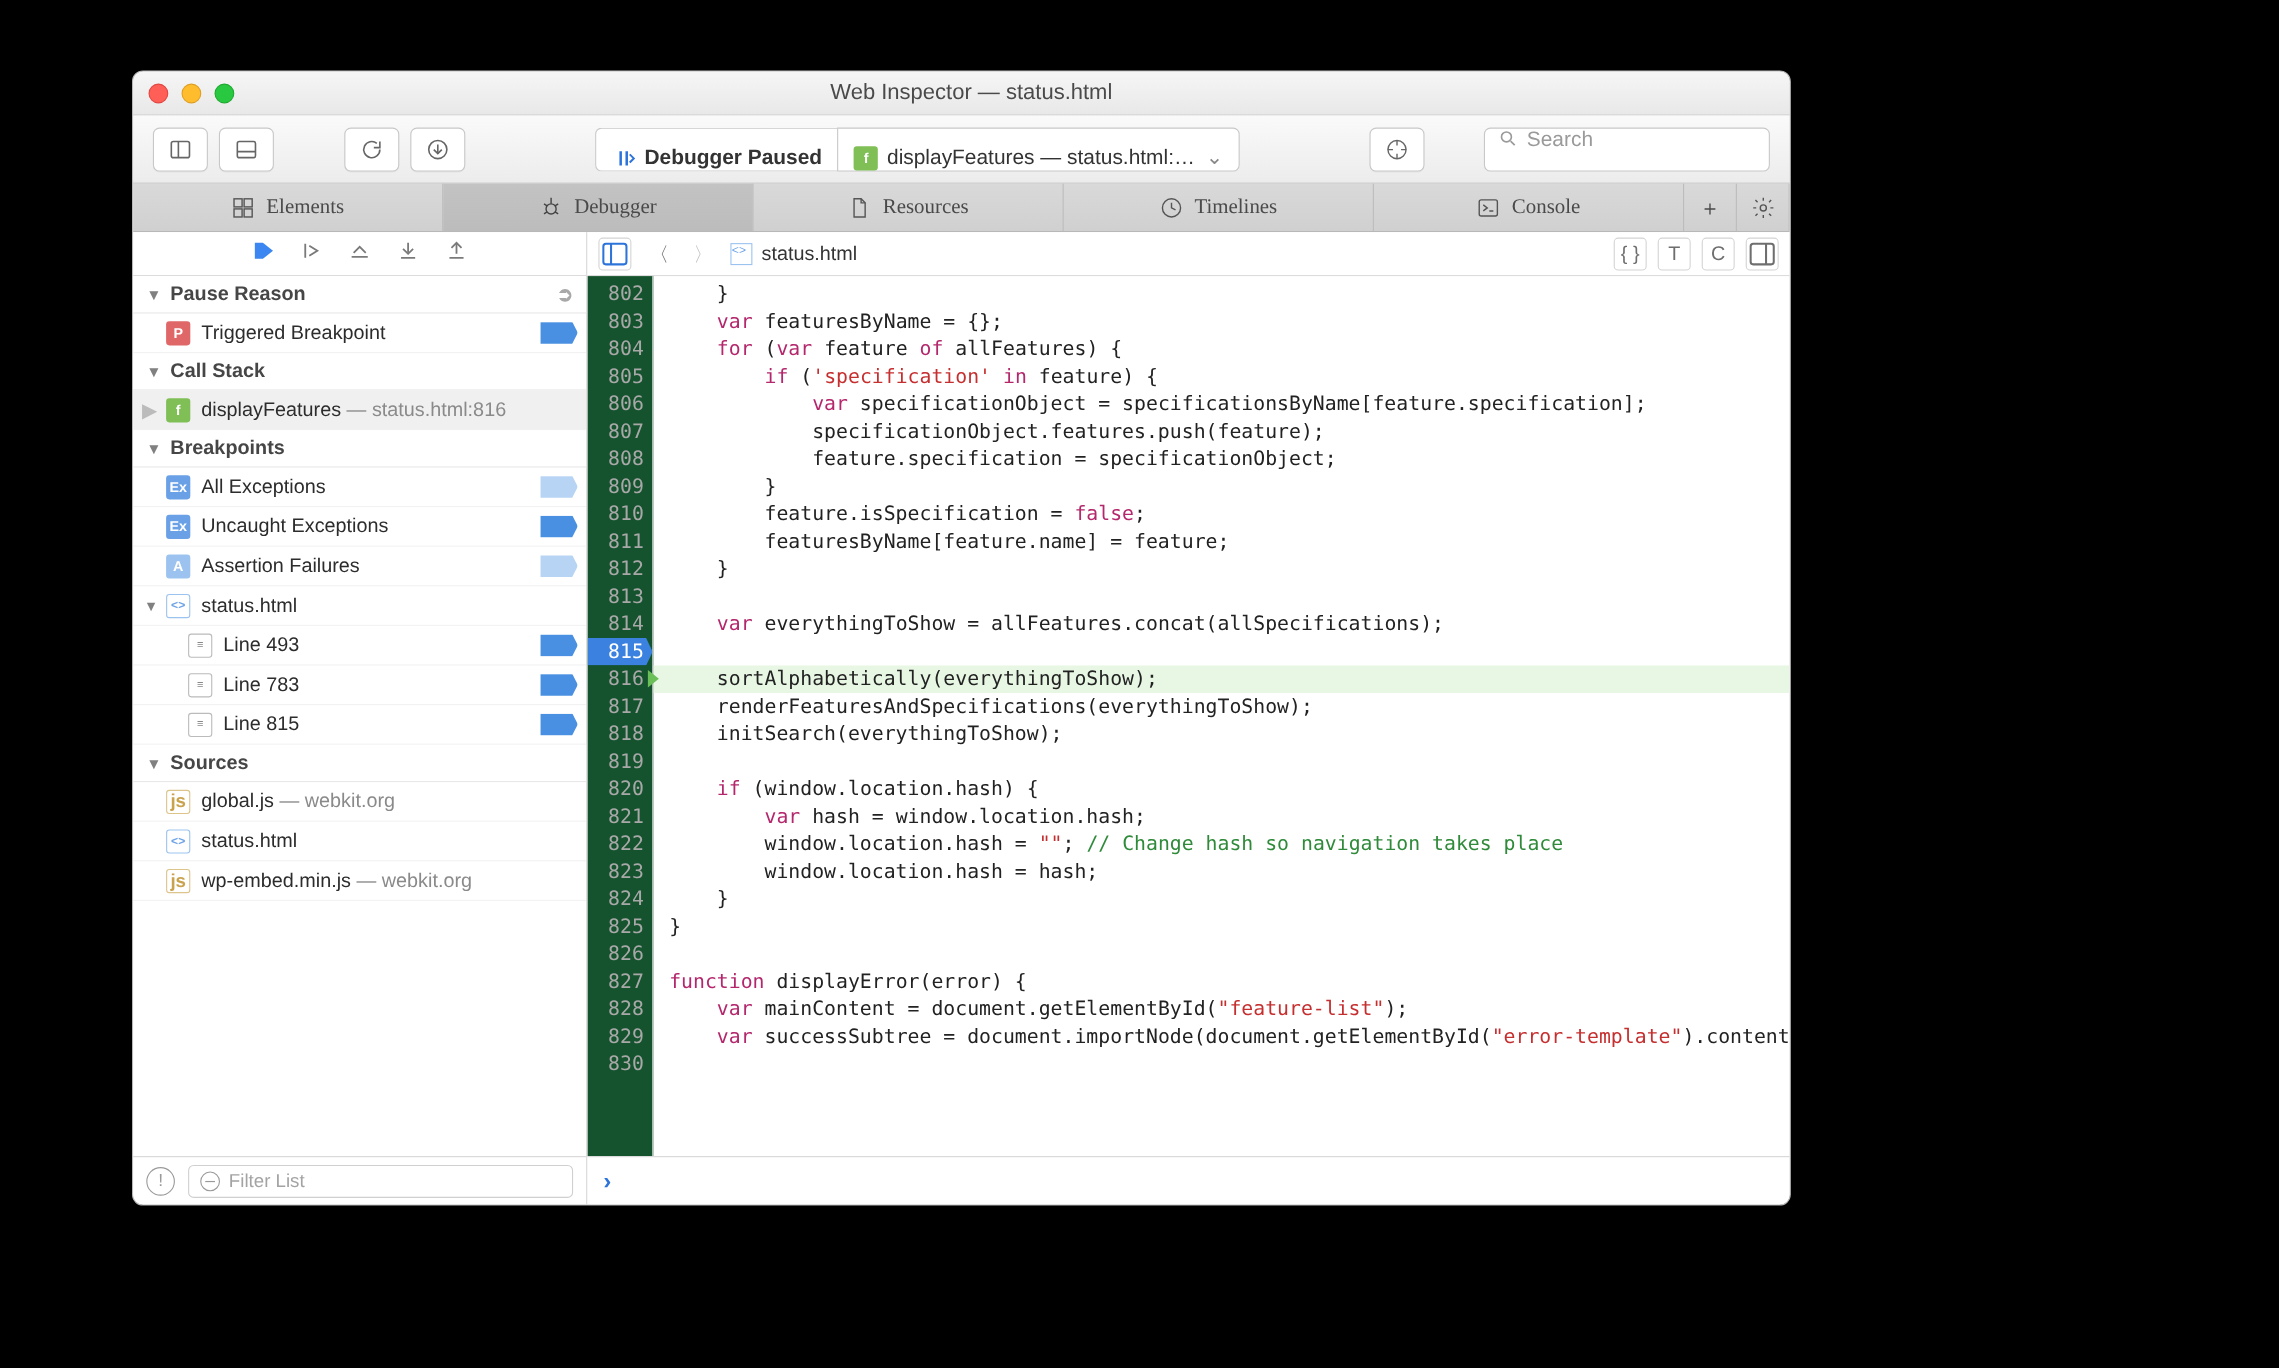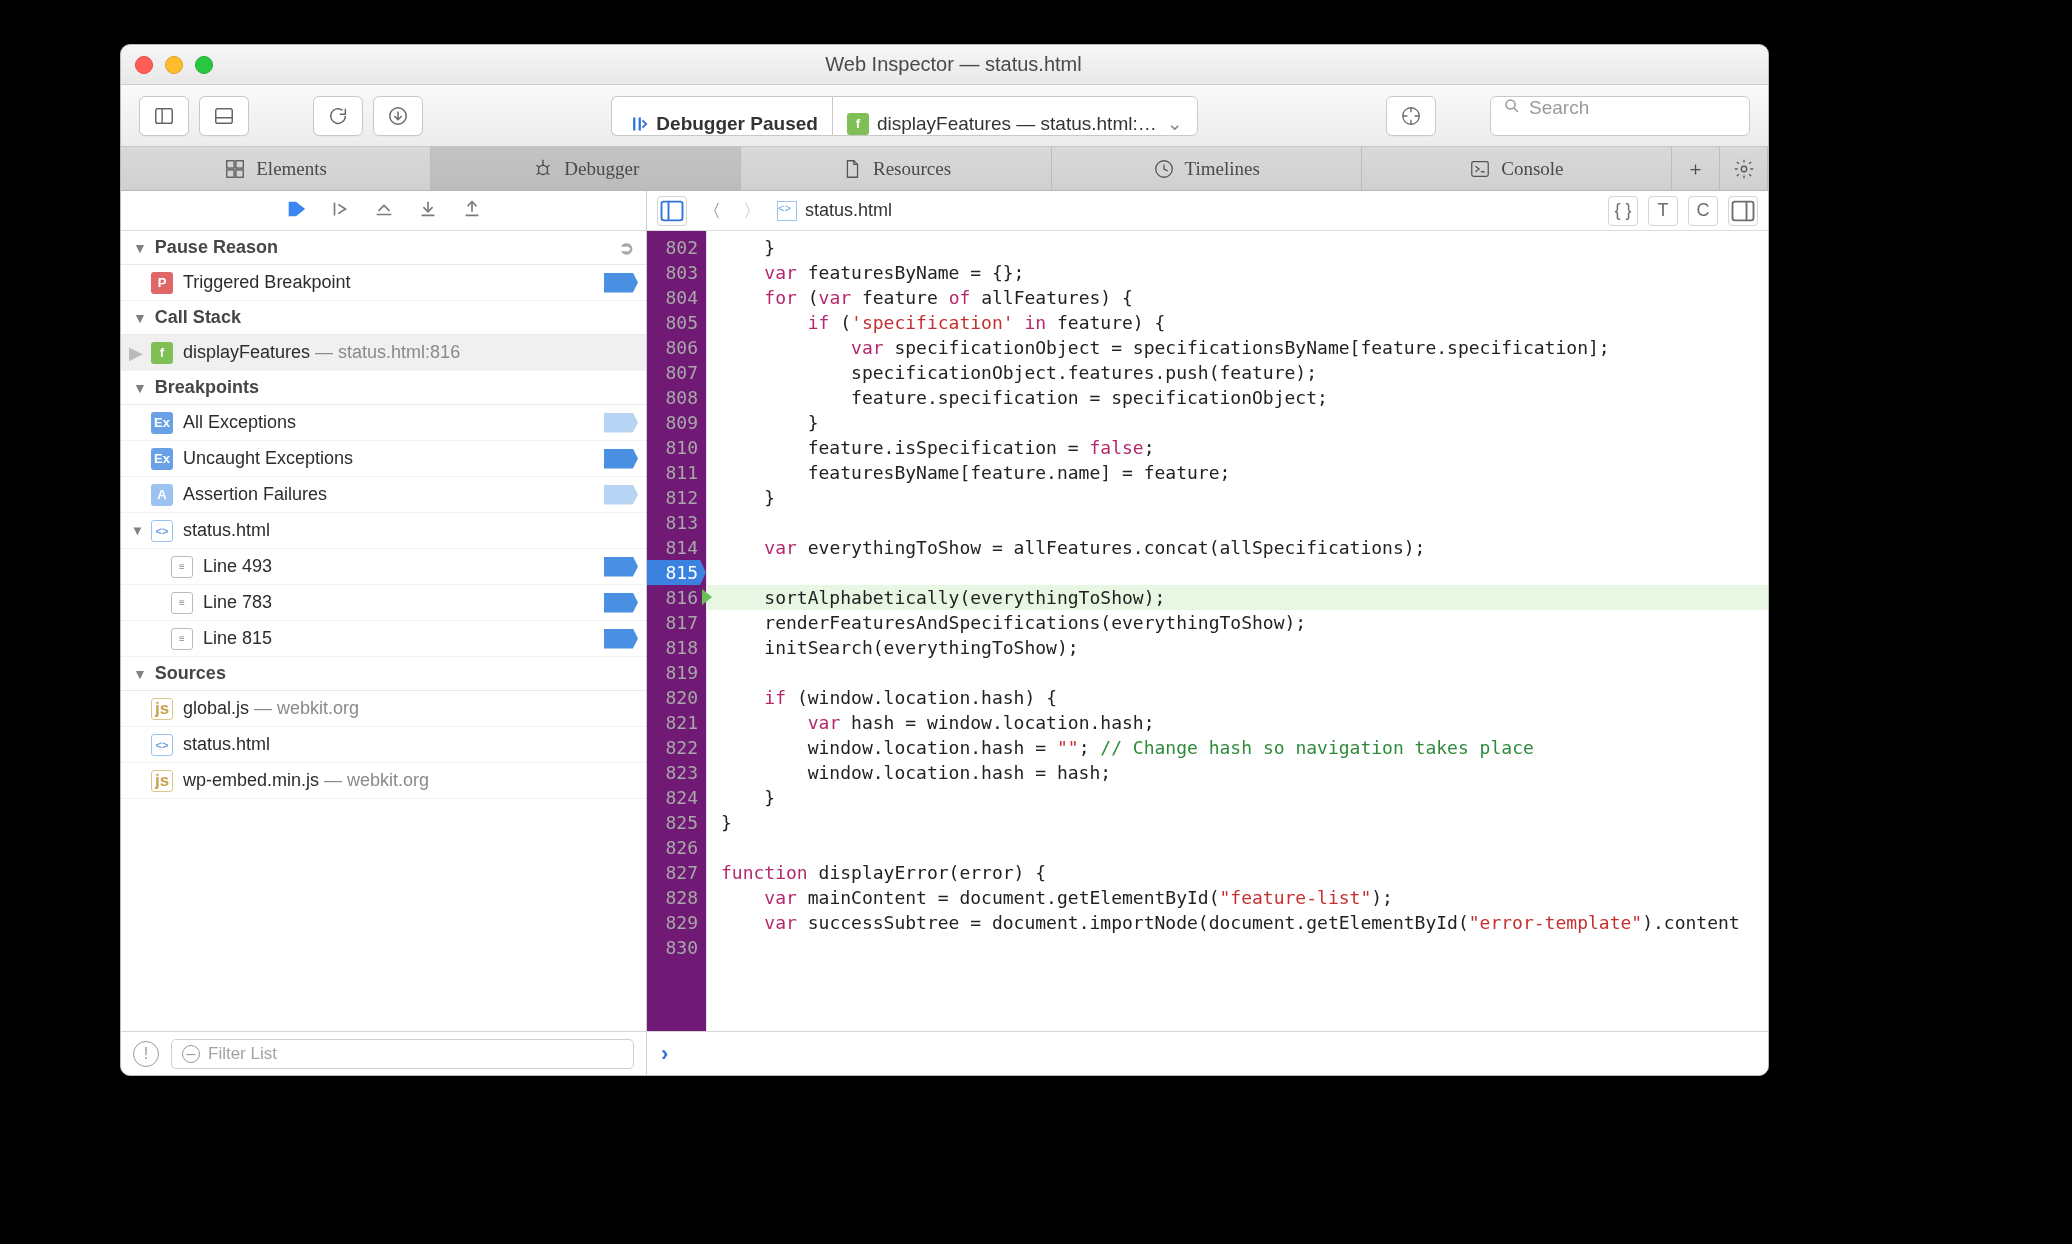--- a/index.html
+++ b/index.html
@@ -1,18 +1,18 @@
 <!DOCTYPE html>
 <html><head>
 <meta charset="utf-8">
 <style>
   * { box-sizing: border-box; margin: 0; padding: 0; -webkit-font-smoothing: antialiased; }
   html, body { width: 2072px; height: 1244px; background: #000; font-family: -apple-system, "Helvetica Neue", Arial, sans-serif; }
   .window {
-    position: absolute; left: 120px; top: 44px; width: 1649px; height: 1032px;
+    position: absolute; left: 120px; top: 64px; width: 1508px; height: 1032px;
     background: #ececec; border-radius: 10px; box-shadow: 0 30px 80px rgba(0,0,0,.5);
     overflow: hidden; border: 1px solid #b9b9b9;
   }
   
   .titlebar { height: 40px; background: linear-gradient(#f6f6f6,#e8e8e8); border-bottom:1px solid #cfcfcf; display:flex; align-items:center; padding:0 14px; }
   .traffic { display:flex; gap:12px; }
   .traffic span { width:18px; height:18px; border-radius:50%; display:inline-block; }
   .tl-close { background:#ff5f57; border:1px solid #e24640; }
   .tl-min   { background:#ffbd2e; border:1px solid #dfa022; }
   .tl-zoom  { background:#28c940; border:1px solid #1faa31; }
@@ -76,21 +76,21 @@
   
   .content { flex:1; background:#fff; display:flex; flex-direction:column; }
   .content-toolbar{ height:40px; border-bottom:1px solid #dcdcdc; display:flex; align-items:center; padding:0 10px; gap:10px;}
   .ct-btn{ width:30px;height:30px; border:1px solid #d4d4d4; border-radius:4px; display:flex;align-items:center;justify-content:center;color:#6e6e6e;font-size:18px;background:#fff;}
   .ct-btn.flat{border:none;background:transparent;}
   .crumb{ display:flex; align-items:center; gap:8px; font-size:18px; color:#333;}
   .crumb .ico.src{ width:20px;height:20px;}
   .content-toolbar .spacer{flex:1;}
   
   .code-wrap{ flex:1; display:flex; font-family: "SF Mono", Menlo, Consolas, monospace; font-size:18px; line-height:25px; overflow:hidden; position:relative;}
-  .gutter{ width:60px; background:#701a75; border-right:1px solid #e8e8e8; text-align:right; color:#a8a8a8; padding:4px 8px 4px 0;}
+  .gutter{ width:60px; background:#14532d; border-right:1px solid #e8e8e8; text-align:right; color:#a8a8a8; padding:4px 8px 4px 0;}
   .gutter .ln{ height:25px; position:relative;}
   .gutter .ln.bp{ background:#3b82e0; color:#fff; margin-right:-8px; padding-right:8px; clip-path:polygon(0 0, 90% 0, 100% 50%, 90% 100%, 0 100%);}
   .gutter .ln .pc{ position:absolute; right:-14px; top:4px; width:0;height:0;border-top:8px solid transparent;border-bottom:8px solid transparent;border-left:10px solid #6abf58;}
   .code{ flex:1; padding:4px 0 4px 14px; white-space:pre; color:#222; overflow:auto;}
   .code .l{ height:25px; }
   .code .l.hl{ background:#e8f7e4; margin-left:-14px; padding-left:14px;}
   .kw{ color:#b4276c; }
   .str{ color:#c62f2f; }
   .cm{ color:#2f8a3a; }
   .bool{ color:#b4276c; }

